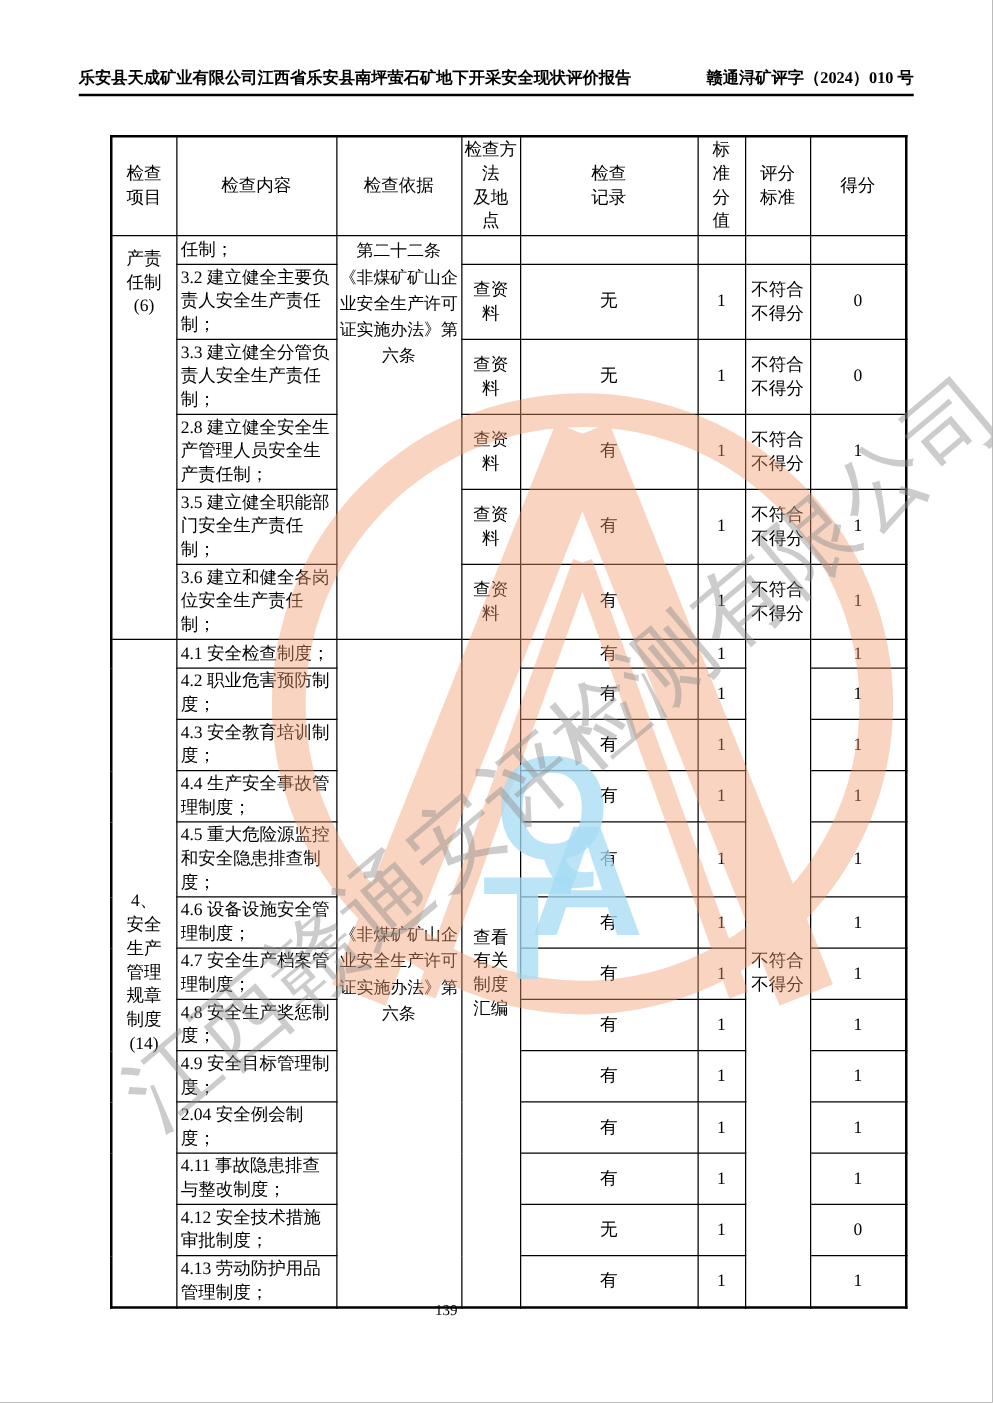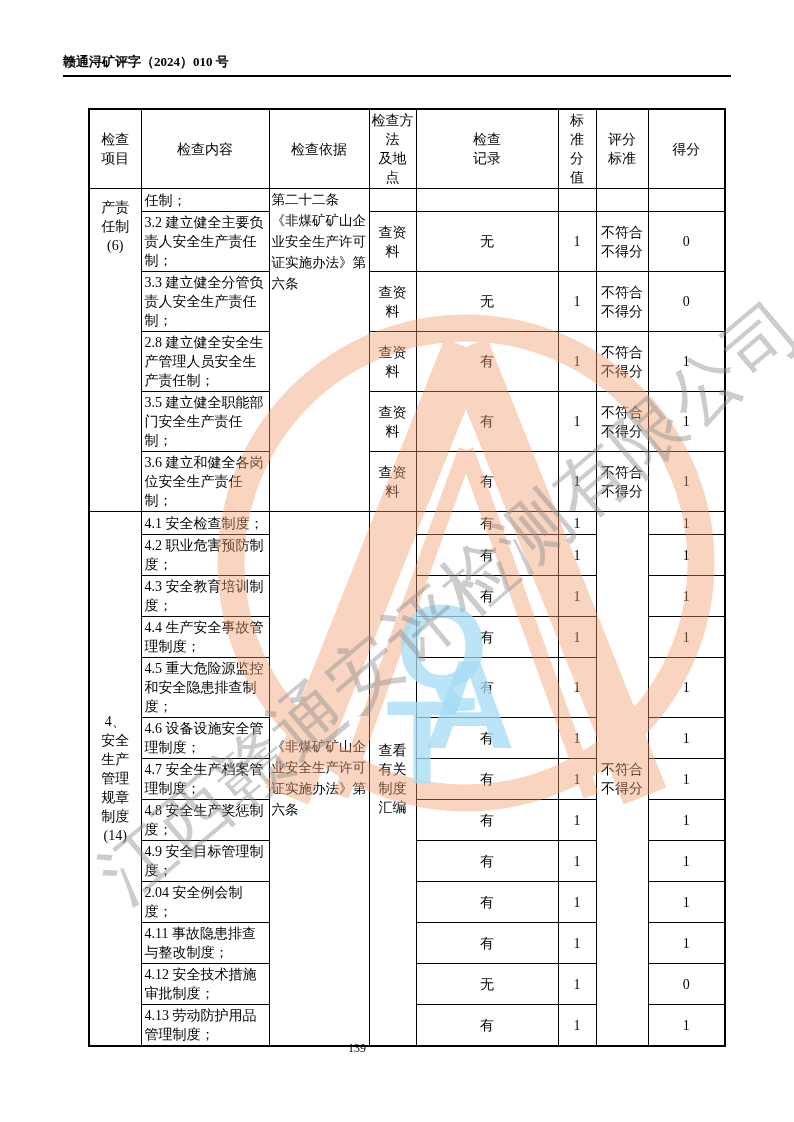--- a/index.html
+++ b/index.html
@@ -25,21 +25,21 @@
   th, td {
     border:1px solid #000; padding:1px 2px;
     text-align:center; vertical-align:middle;
     overflow:hidden; word-break:break-all;
   }
   th { font-weight:normal; white-space:pre-line; height:73px;text-align:center; }
   th.narrow { padding:1px 5px; }
   td.item  { white-space:pre-line; padding:1px 8px; }
   td.item.top { vertical-align:top; padding-top:9px; }
   td.content { text-align:left; padding:1px 3px;margin-left:40px; }
-  td.basis { text-align:left; font-size:13.5px; padding:1px 2px; line-height:21px;font-family:Liberation Mono, monospace; }
+  td.basis { text-align:center; font-size:13.5px; padding:1px 2px; line-height:21px; }
   td.basis.top { vertical-align:top; }
   td.method { padding:1px 6px; }
   td.criteria { padding:1px 3px;margin-left:30px; }
   tr.h1 { height:23px; }
   tr.h2 { height:40px; }
   tr.h3 { height:59px; }
   .page-number {
     position:absolute; top:1041px; left:0; width:714px;
     text-align:center; font-size:12px;
   }
@@ -59,20 +59,21 @@
     transform:rotate(-40deg); transform-origin:0 0;
     opacity:0.45; font-family:"Liberation Serif","DejaVu Serif",serif;
   }
 </style>
 </head>
 <body>
 
 <div class="page">
 
   <div class="doc-header">
+    <span>乐安县天成矿业有限公司江西省乐安县南坪萤石矿地下开采安全现状评价报告</span>
     <span>赣通浔矿评字（2024）010 号</span>
   </div>
   <div class="header-rule"></div>
 
   <table class="inspection">
     <colgroup>
       <col style="width:52px">
         <col style="width:128px">
         <col style="width:100px">
         <col style="width:47px">

